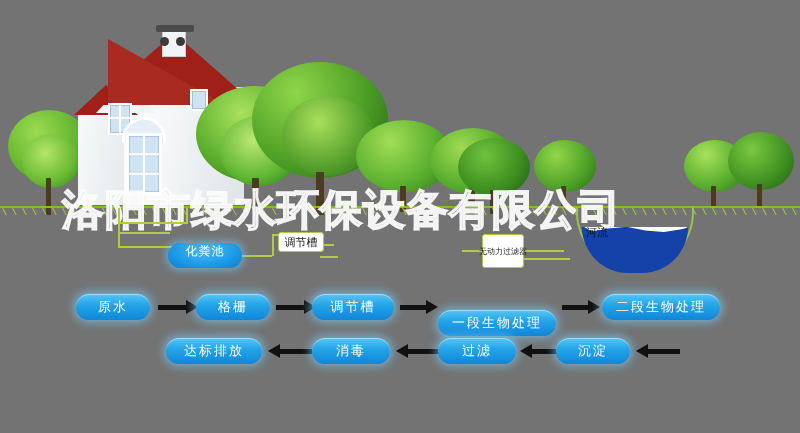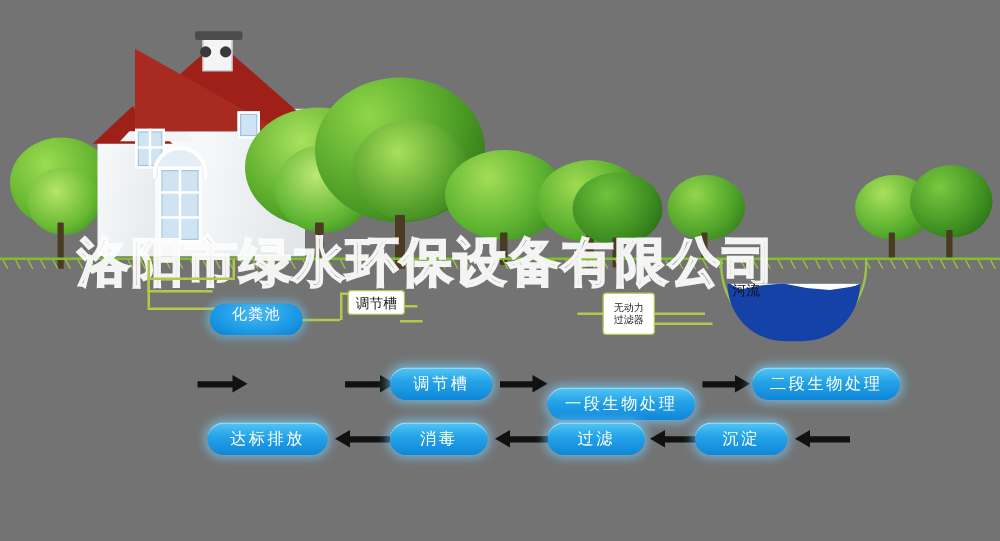--- a/index.html
+++ b/index.html
@@ -102,21 +102,21 @@
   .pipe { position: absolute; background: #b3c94a; }
   .pipe.h { height: 2px; }
   .pipe.v { width: 2px; }
 
   .pbox {
     position: absolute; display: flex; align-items: center; justify-content: center;
     border: 1.5px solid #b3c94a; background: #ffffff; color: #1a1a1a;
     font-size: 11px; border-radius: 3px; white-space: nowrap;
   }
   .pbox.rounded { border-radius: 14px; font-size: 13px; }
-  .pbox.tiny { font-size: 8px; line-height: 9px; flex-direction: column; padding: 16px 3px; }
+  .pbox.tiny { font-size: 8px; line-height: 9px; flex-direction: row; padding: 16px 3px; }
 
   .septic {
     position: absolute; left: 168px; top: 243px; width: 74px; height: 25px;
     border-radius: 14px; display: flex; justify-content: center;
     background: radial-gradient(ellipse at 50% 28%, #4db8f0 0%, #1f9de8 55%, #0a7fd0 100%);
     color: #ffffff; font-size: 12px; letter-spacing: 1px;
     box-shadow: 0 0 7px 3px rgba(110,200,250,0.55);
   }
 
   .river-wrap { position: absolute; left: 556px; top: 203px; width: 140px; height: 70px; }
@@ -366,23 +366,29 @@
   <div class="river-wrap">
     <div class="river-rim"></div>
     <div class="river-bowl">
         <div class="wave"></div>
       </div>
     <div class="river-label">河流</div>
   </div>
 
   <div class="flow">
 
+    <div class="pill" style="left:76px;top:8px;width:74px;">
+      <span>原水</span>
+    </div>
     <div class="arrow right" style="left:158px;top:14px;width:40px;">
       <div class="shaft"></div>
         <div class="head"></div>
+    </div>
+    <div class="pill" style="left:196px;top:8px;width:74px;">
+      <span>格栅</span>
     </div>
     <div class="arrow right" style="left:276px;top:14px;width:40px;">
       <div class="shaft"></div>
         <div class="head"></div>
     </div>
     <div class="pill" style="left:312px;top:8px;width:82px;">
       <span>调节槽</span>
     </div>
     <div class="arrow right" style="left:400px;top:14px;width:38px;">
       <div class="shaft"></div>

